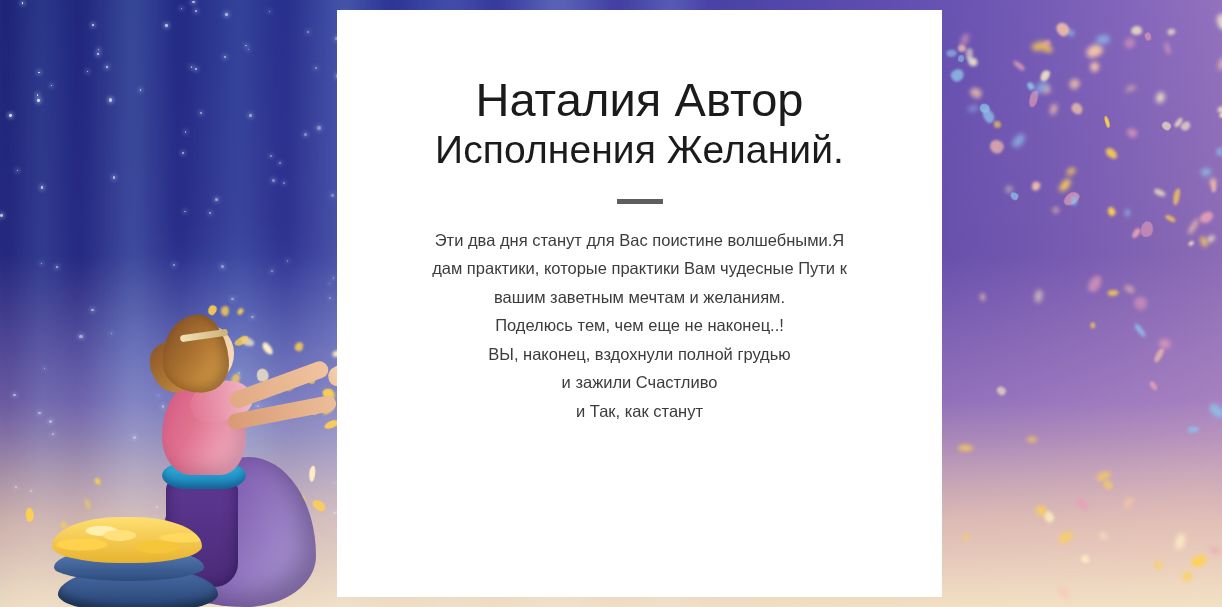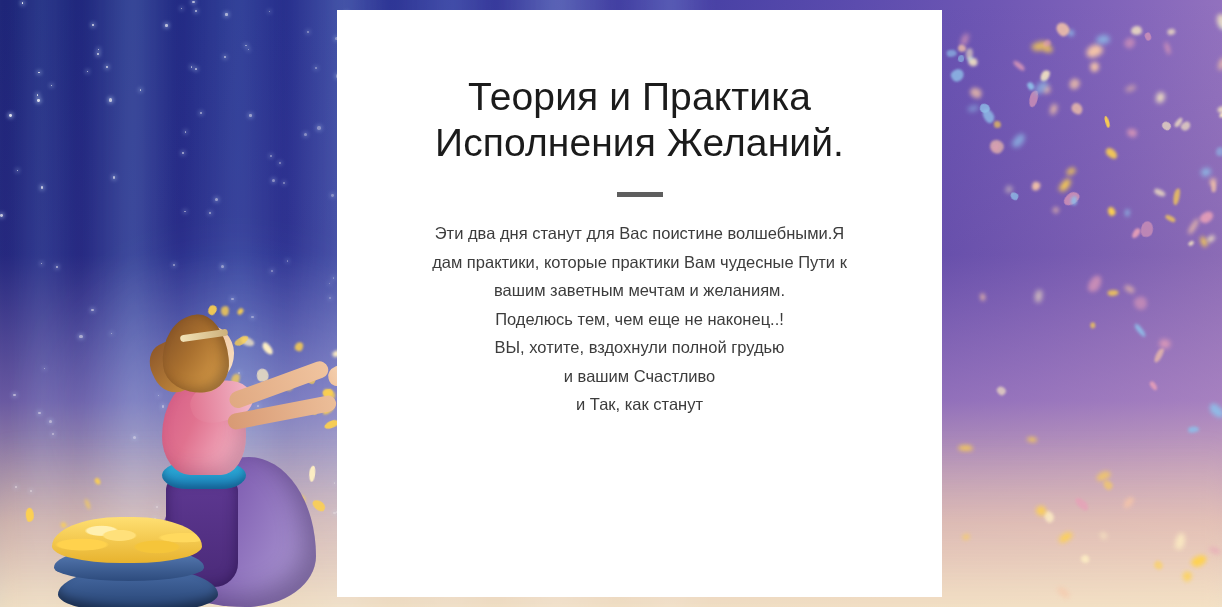--- a/index.html
+++ b/index.html
@@ -579,32 +579,32 @@
       <div class="fig-neck"></div>
       <div class="fig-head"></div>
       <div class="fig-hair"></div>
       <div class="fig-band"></div>
     </div>
   </div>
 
   <div class="card">
 
     <div class="title-block">
-      <div class="title-l2">Теория и Практика</div>
+      <div class="title-l1">Наталия Автор</div>
       <div class="title-l3">Исполнения Желаний.</div>
     </div>
 
     <div class="divider"></div>
 
     <div class="body-block">
       <p class="body-para" id="body-para">
           <span class="body-line">Эти два дня станут для Вас поистине волшебными.Я</span>
           <span class="body-line">дам практики, которые практики Вам чудесные Пути к</span>
           <span class="body-line">вашим заветным мечтам и желаниям.</span>
           <span class="body-line">Поделюсь тем, чем еще не наконец..!</span>
-          <span class="body-line">ВЫ, хотите, вздохнули полной грудью</span>
-          <span class="body-line">и вашим Счастливо</span>
+          <span class="body-line">ВЫ, наконец, вздохнули полной грудью</span>
+          <span class="body-line">и зажили Счастливо</span>
           <span class="body-line">и Так, как станут</span>
         </p>
     </div>
 
   </div>
 </div>
 
 </body></html>

